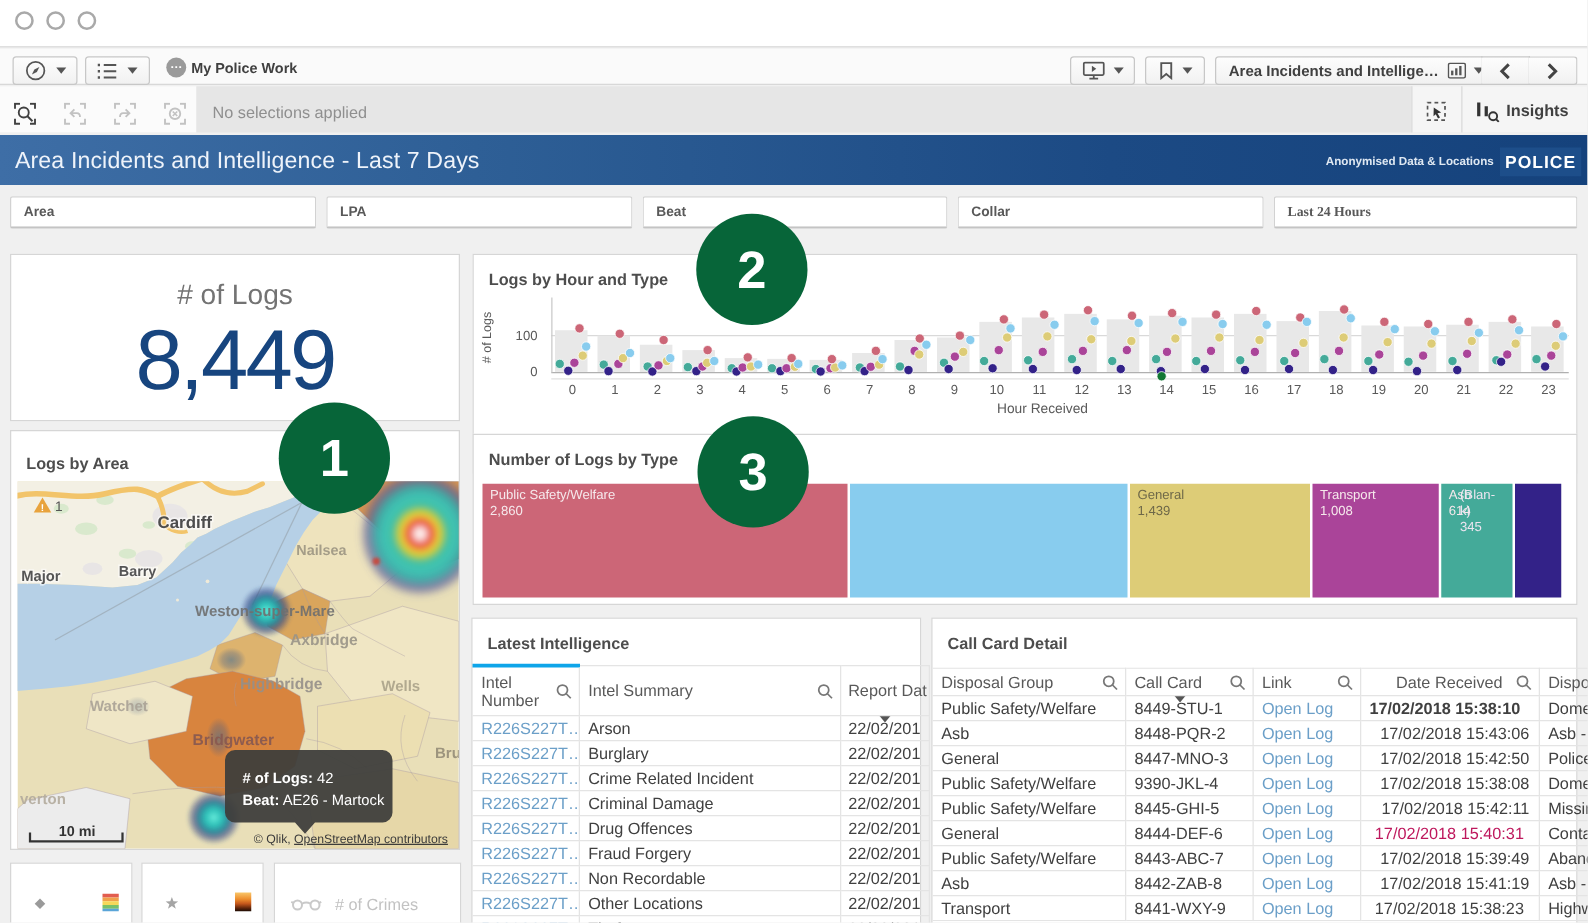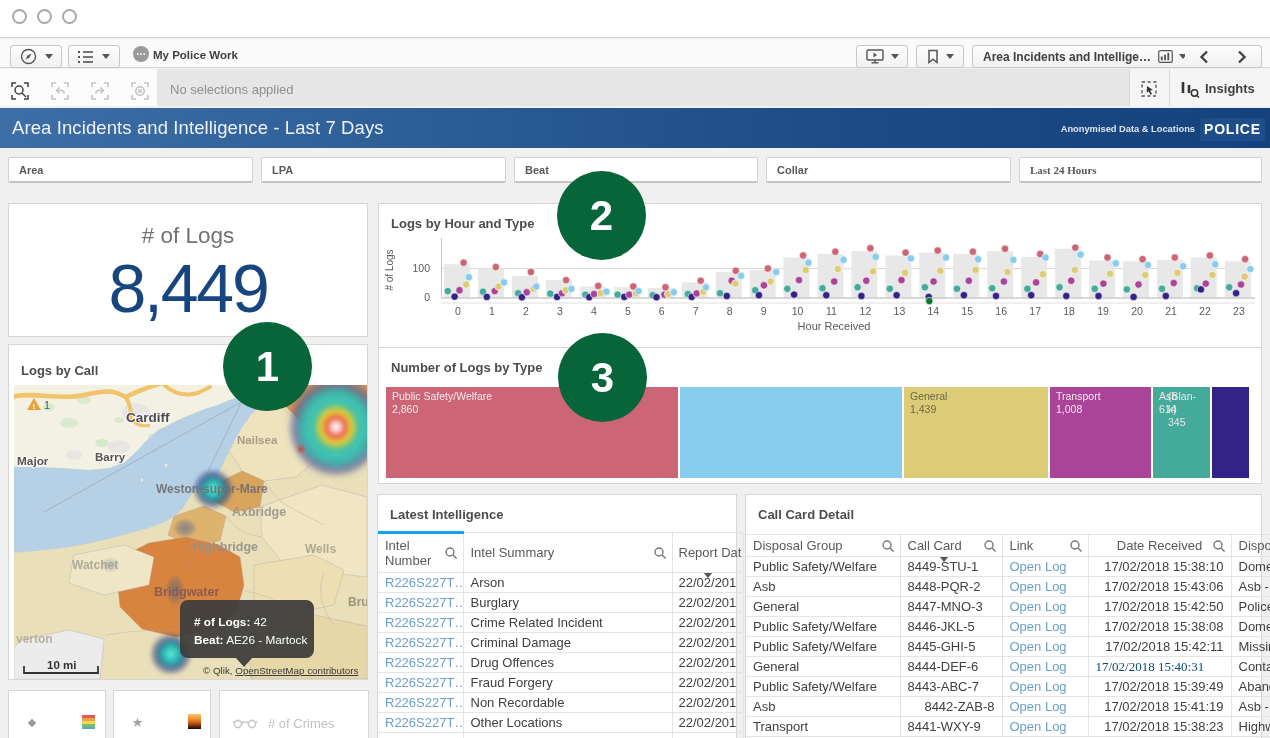--- a/index.html
+++ b/index.html
@@ -406,21 +406,21 @@
 <text x="825.9" y="111" font-size="10.5" fill="#595959" text-anchor="middle" font-family="Liberation Sans">22</text>
 <text x="859.9" y="111" font-size="10.5" fill="#595959" text-anchor="middle" font-family="Liberation Sans">23</text>
 <text x="455" y="126" font-size="11" fill="#595959" text-anchor="middle" font-family="Liberation Sans">Hour Received</text>
 <text x="51" y="68.0" font-size="10.5" fill="#595959" text-anchor="end" font-family="Liberation Sans">100</text>
 <text x="51" y="97.0" font-size="10.5" fill="#595959" text-anchor="end" font-family="Liberation Sans">0</text>
 <text x="14" y="66" font-size="10" fill="#595959" text-anchor="middle" font-family="Liberation Sans" transform="rotate(-90 14 66)"># of Logs</text>
 </svg>
 </div>
 
 <div class="panel" id="mapp" style="left:8px; top:344px; width:360px; height:336px;">
-  <div class="ptitle" style="top:18px;">Logs by Call</div>
+  <div class="ptitle" style="top:18px;">Logs by Area</div>
   <svg class="abs" style="left:5px;top:40px;" width="353" height="294" viewBox="0 0 353 294" font-family="Liberation Sans">
 <defs>
 <radialGradient id="heatbig">
  <stop offset="0%" stop-color="#ffffff"></stop>
           <stop offset="9%" stop-color="#fbdcda"></stop>
  <stop offset="17%" stop-color="#e8473a"></stop>
           <stop offset="25%" stop-color="#ee8f3c"></stop>
  <stop offset="31%" stop-color="#ecd83c"></stop>
           <stop offset="37%" stop-color="#9cc83e"></stop>
  <stop offset="45%" stop-color="#42c0a5"></stop>
@@ -641,77 +641,77 @@
             <th style="border-top:1px solid #e4e4e4;text-align:center;">Date Received<svg class="mag" width="14" height="14" viewBox="0 0 14 14">
                 <circle cx="6" cy="6" r="4" fill="none" stroke="#777" stroke-width="1.4"></circle>
                 <line x1="9" y1="9" x2="12.6" y2="12.6" stroke="#777" stroke-width="1.4"></line>
               </svg></th>
             <th style="border-top:1px solid #e4e4e4;">Dispo</th>
           </tr>
 <tr>
             <td style="color:#404040;">Public Safety/Welfare</td>
             <td style="position:relative;color:#404040;"><span style="position:absolute; left:38px; top:-1px; width:0;height:0;border-left:5px solid transparent;border-right:5px solid transparent;border-top:6px solid #555;"></span>8449-STU-1</td>
             <td><a class="lk">Open Log</a></td>
-            <td style="text-align:right;color:#404040;">17/02/2018 15:38:10</td>
+            <td style="text-align:left;color:#404040;font-weight:bold;">17/02/2018 15:38:10</td>
             <td style="color:#404040;">Dome</td>
           </tr>
 <tr>
             <td style="color:#404040;">Asb</td>
             <td style="position:relative;color:#404040;">8448-PQR-2</td>
             <td><a class="lk">Open Log</a></td>
             <td style="text-align:right;color:#404040;">17/02/2018 15:43:06</td>
             <td style="color:#404040;">Asb - </td>
           </tr>
 <tr>
             <td style="color:#404040;">General</td>
             <td style="position:relative;color:#404040;">8447-MNO-3</td>
             <td><a class="lk">Open Log</a></td>
             <td style="text-align:right;color:#404040;">17/02/2018 15:42:50</td>
             <td style="color:#404040;">Police</td>
           </tr>
 <tr>
             <td style="color:#404040;">Public Safety/Welfare</td>
-            <td style="position:relative;color:#404040;">8446-JKL-5</td>
+            <td style="position:relative;color:#404040;">9390-JKL-4</td>
             <td><a class="lk">Open Log</a></td>
             <td style="text-align:right;color:#404040;">17/02/2018 15:38:08</td>
             <td style="color:#404040;">Dome</td>
           </tr>
 <tr>
             <td style="color:#404040;">Public Safety/Welfare</td>
             <td style="position:relative;color:#404040;">8445-GHI-5</td>
             <td><a class="lk">Open Log</a></td>
             <td style="text-align:right;color:#404040;">17/02/2018 15:42:11</td>
             <td style="color:#404040;">Missin</td>
           </tr>
 <tr>
             <td style="color:#404040;">General</td>
             <td style="position:relative;color:#404040;">8444-DEF-6</td>
             <td><a class="lk">Open Log</a></td>
-            <td style="text-align:left;color:#0c4a6e;font-family:Liberation Serif, serif;">17/02/2018 15:40:31</td>
+            <td style="text-align:center;color:#be185d;">17/02/2018 15:40:31</td>
             <td style="color:#404040;">Conta</td>
           </tr>
 <tr>
             <td style="color:#404040;">Public Safety/Welfare</td>
             <td style="position:relative;color:#404040;">8443-ABC-7</td>
             <td><a class="lk">Open Log</a></td>
             <td style="text-align:right;color:#404040;">17/02/2018 15:39:49</td>
             <td style="color:#404040;">Aband</td>
           </tr>
 <tr>
             <td style="color:#404040;">Asb</td>
-            <td style="position:relative;color:#404040;text-align:right;">8442-ZAB-8</td>
+            <td style="position:relative;color:#404040;">8442-ZAB-8</td>
             <td><a class="lk">Open Log</a></td>
             <td style="text-align:right;color:#404040;">17/02/2018 15:41:19</td>
             <td style="color:#404040;">Asb - </td>
           </tr>
 <tr>
             <td style="color:#404040;">Transport</td>
             <td style="position:relative;color:#404040;">8441-WXY-9</td>
             <td><a class="lk">Open Log</a></td>
-            <td style="text-align:right;color:#404040;">17/02/2018 15:38:23</td>
+            <td style="text-align:center;color:#404040;">17/02/2018 15:38:23</td>
             <td style="color:#404040;">Highw</td>
           </tr>
 </tbody>
       </table>
     </div>
 </div>
 
 <div class="panel" style="left:8px; top:690px; width:98px; height:52px;">
   <svg class="abs" style="left:18px;top:27px;" width="10" height="10" viewBox="0 0 13 13">
       <path d="M6.5 1 L12 6.5 L6.5 12 L1 6.5 Z" fill="#9a9a9a"></path>

